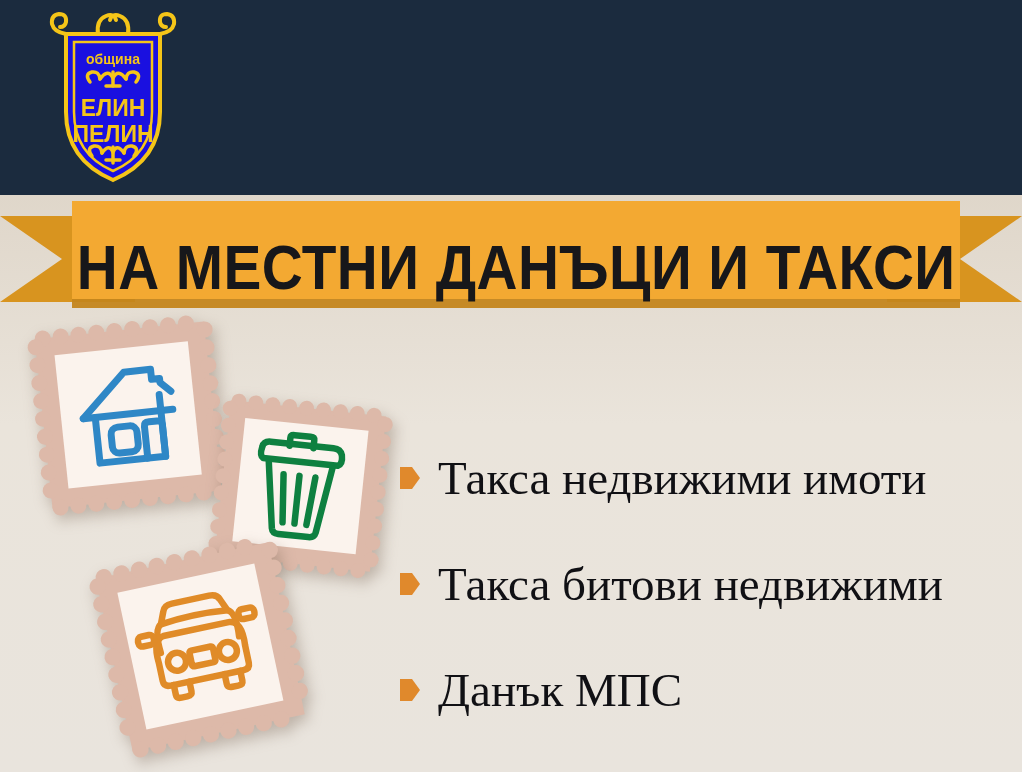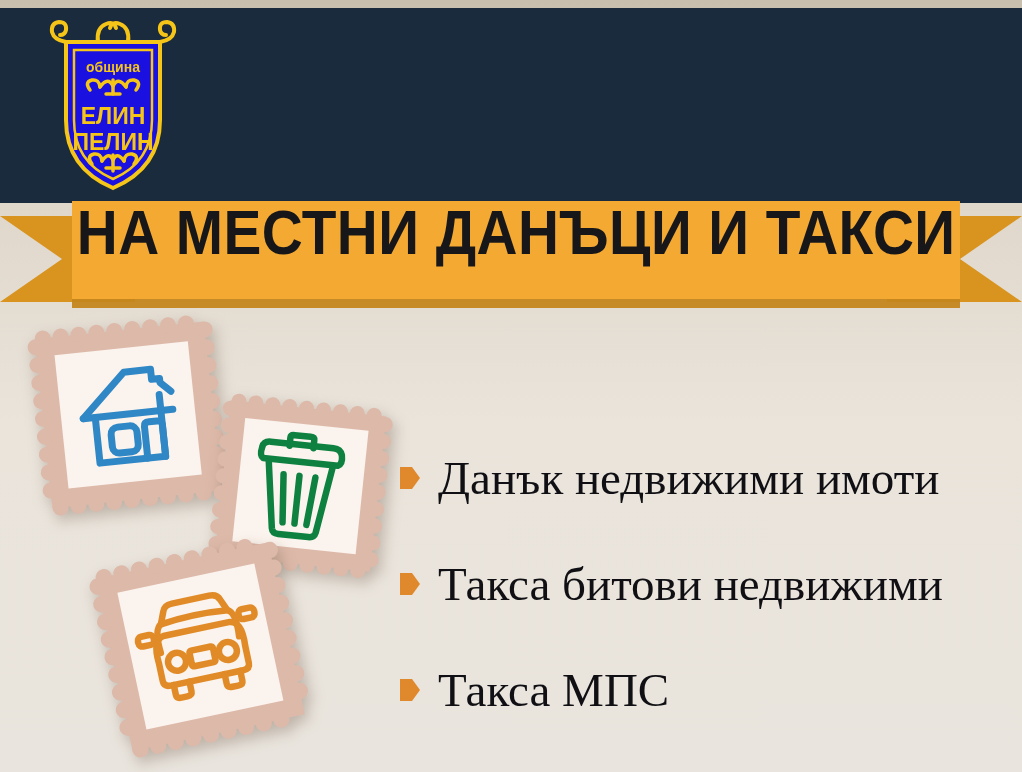--- a/index.html
+++ b/index.html
@@ -8,21 +8,21 @@
     font-family:"Liberation Sans", sans-serif;
     background:#e8e3dc;
   }
   #poster{
     position:relative;width:1022px;height:772px;overflow:hidden;
     background:linear-gradient(180deg,#c9bfae 0%, #ded5c8 22%, #eae4db 55%, #e9e4dd 100%);
   }
 
   
   .header{
-    position:absolute;left:0;top:8px;width:1022px;height:195px;
+    position:absolute;left:0;top:0;width:1022px;height:195px;
     background:#1b2b3e;
     z-index:5;
   }
   .logo{
     position:absolute;left:38px;top:8px;width:150px;height:180px;
   }
   .logo svg{display:block;width:150px;height:180px;}
 
   .header-titles{
     position:absolute;left:190px;top:20px;width:820px;
@@ -55,21 +55,21 @@
     right:0;width:135px;
     clip-path:polygon(0 0, 135px 0, 73px 43px, 135px 86px, 0 86px);
   }
   .ribbon-shadow{
     position:absolute;left:72px;top:100px;width:888px;height:12px;
     background:#c4851c;opacity:.95;
   }
   .ribbon-panel{
     position:absolute;left:72px;top:5px;width:888px;height:98px;
     background:#f3a932;
-    display:flex;align-items:flex-start;justify-content:center;
+    display:flex;align-items:flex-end;justify-content:center;
   }
   .ribbon-text{
     color:#17171a;
     font-family:"Liberation Sans", sans-serif;
     font-weight:bold;
     font-size:63px;
     line-height:63px;
     letter-spacing:0.5px;
     transform:scaleX(0.90);
     white-space:nowrap;
@@ -282,37 +282,37 @@
     </svg>
   </div>
 
   <div class="bullets">
     <div class="bullet-row">
       <span class="bullet-marker">
         <svg width="20" height="26" viewBox="0 0 20 26">
             <path d="M0 2 L12 2 L20 13 L12 24 L0 24 Z" fill="#e0892c"></path>
           </svg>
       </span>
-      <span class="bullet-text">Данък недвижими имоти</span>
+      <span class="bullet-text">Такса недвижими имоти</span>
     </div>
     <div class="bullet-row">
       <span class="bullet-marker">
         <svg width="20" height="26" viewBox="0 0 20 26">
             <path d="M0 2 L12 2 L20 13 L12 24 L0 24 Z" fill="#e0892c"></path>
           </svg>
       </span>
       <span class="bullet-text">Такса битови недвижими</span>
     </div>
     <div class="bullet-row">
       <span class="bullet-marker">
         <svg width="20" height="26" viewBox="0 0 20 26">
             <path d="M0 2 L12 2 L20 13 L12 24 L0 24 Z" fill="#e0892c"></path>
           </svg>
       </span>
-      <span class="bullet-text">Такса МПС</span>
+      <span class="bullet-text">Данък МПС</span>
     </div>
   </div>
 
   <div class="header">
 
     <div class="logo">
       <svg viewBox="0 0 150 180" xmlns="http://www.w3.org/2000/svg">
 
         <path d="M28 26 L28 104 Q28 152 75 172 Q122 152 122 104 L122 26 Z" fill="#1a10e0"></path>
         <path d="M28 26 L28 104 Q28 152 75 172 Q122 152 122 104 L122 26" fill="none" stroke="#f5c518" stroke-width="4"></path>

